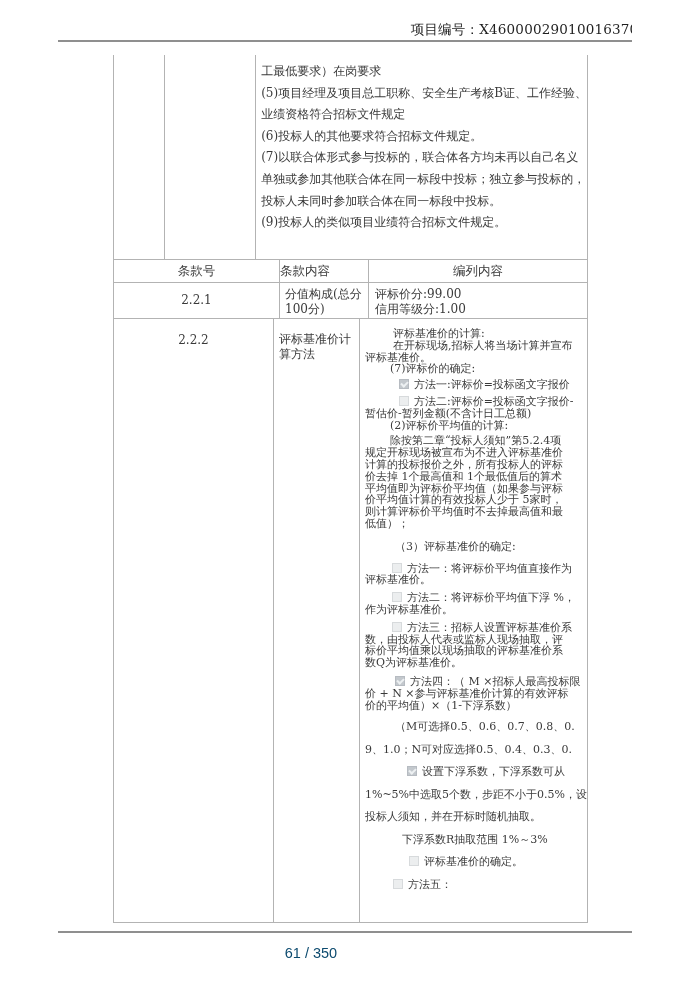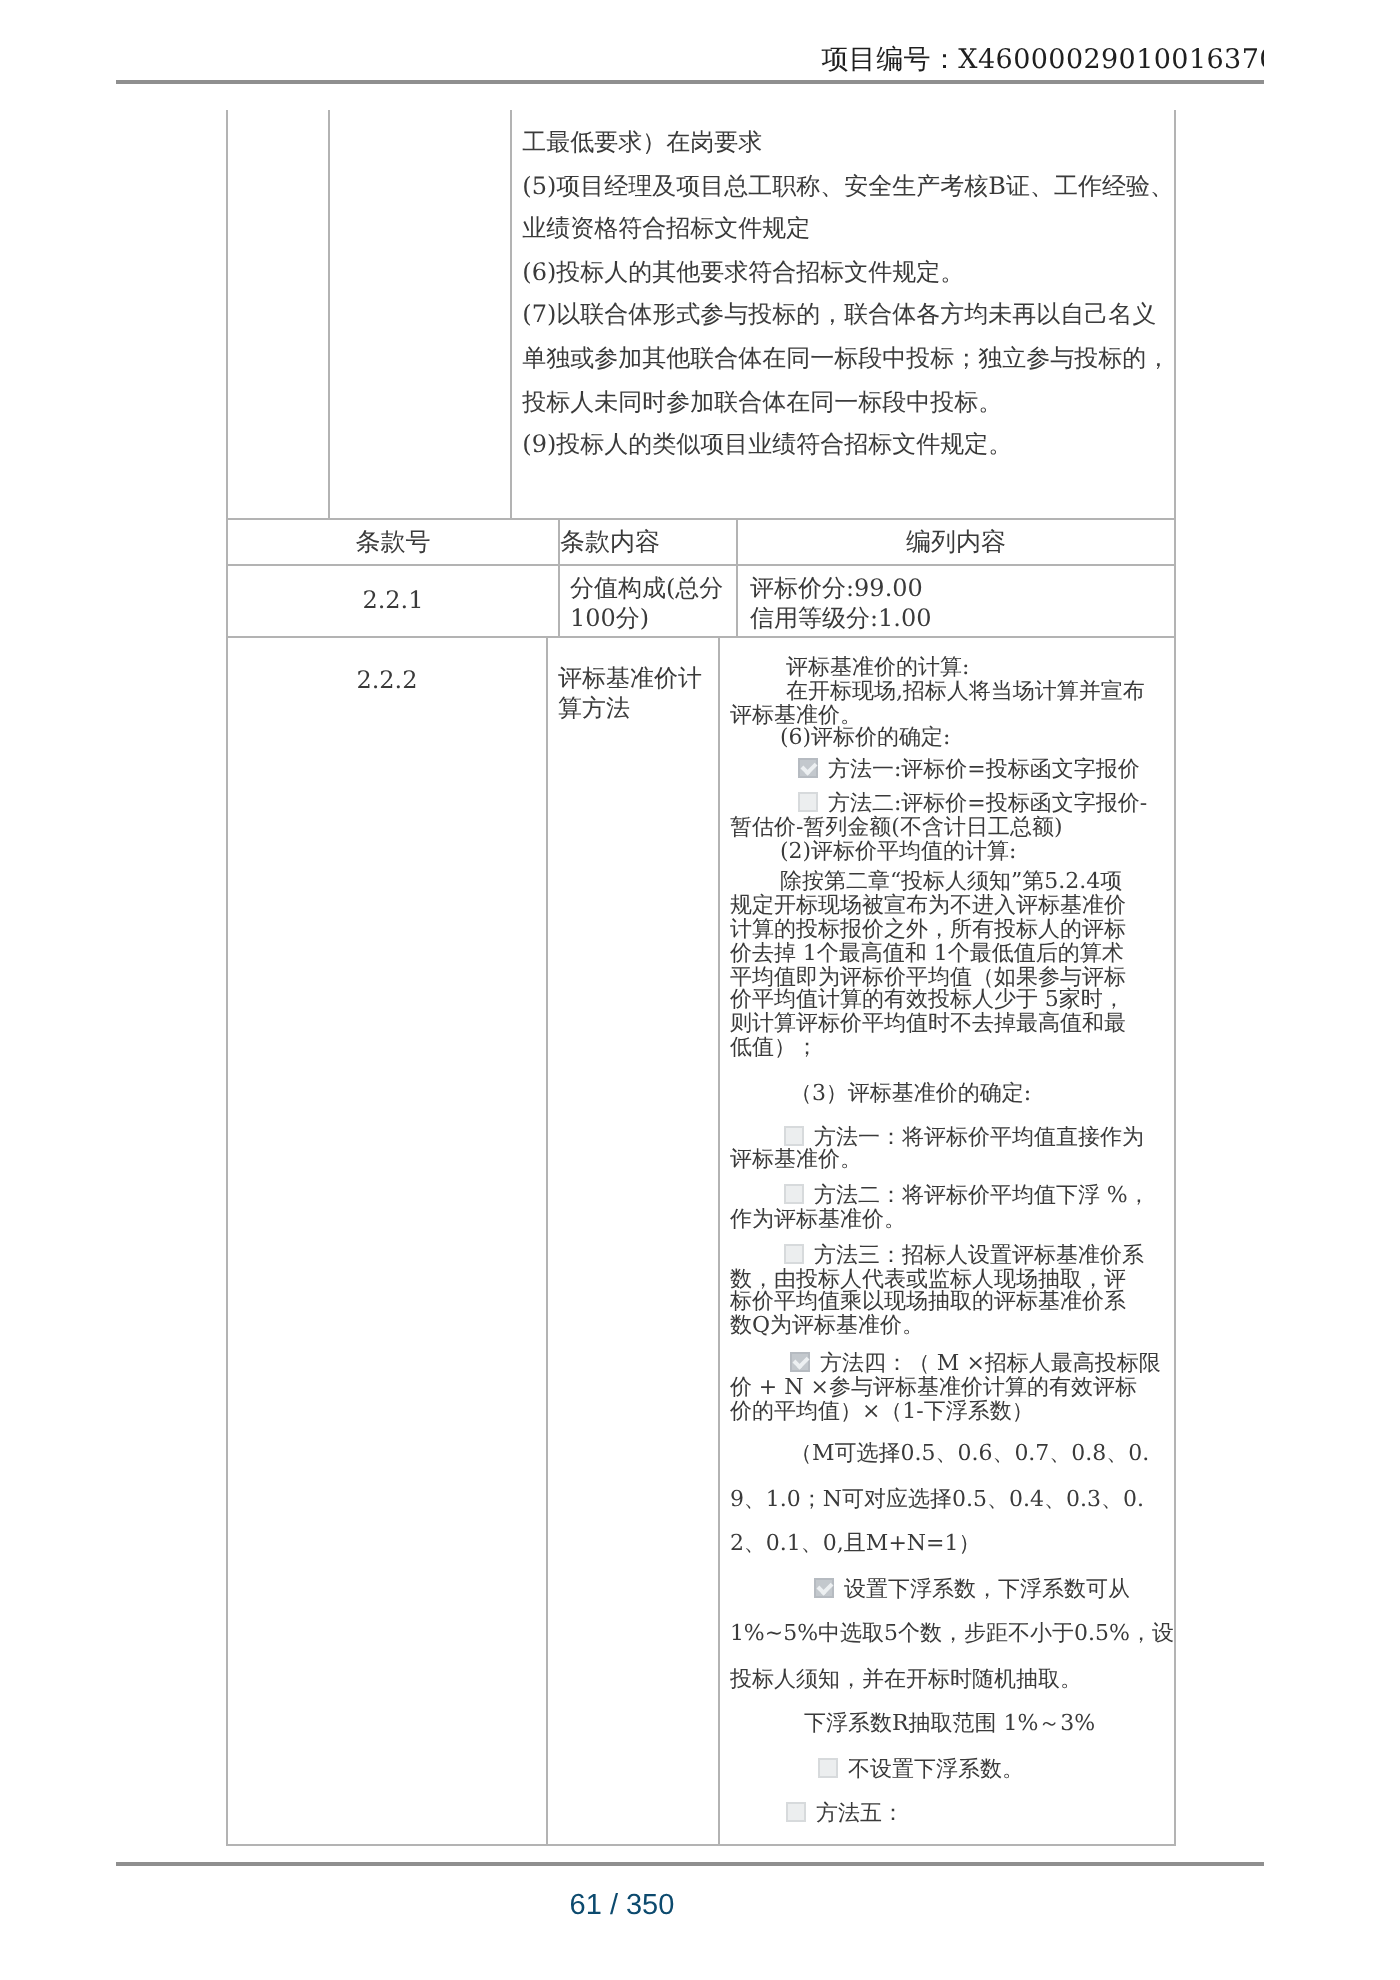--- a/index.html
+++ b/index.html
@@ -98,21 +98,21 @@
       <div class="c1">2.2.2</div>
       <div class="c2">
           <div class="line"><span>评标基准价计</span></div>
           <div class="line"><span>算方法</span></div>
         </div>
       <div class="c3">
         <div class="dense">
             <div class="line" style="padding-left: 28px;"><span>评标基准价的计算:</span></div>
             <div class="line" style="padding-left: 28px;"><span>在开标现场,招标人将当场计算并宣布</span></div>
             <div class="line"><span>评标基准价。</span></div>
-            <div class="line" style="padding-left: 25px;"><span>(6)评标价的确定:</span></div>
+            <div class="line" style="padding-left: 25px;"><span>(7)评标价的确定:</span></div>
             <div class="line" style="margin-top: 4px; padding-left: 34px;"><span class="cb checked"></span><span>方法一:评标价=投标函文字报价</span></div>
             <div class="line" style="margin-top: 5px; padding-left: 34px;"><span class="cb unchecked"></span><span>方法二:评标价=投标函文字报价-</span></div>
             <div class="line"><span>暂估价-暂列金额(不含计日工总额)</span></div>
             <div class="line" style="padding-left: 25px;"><span>(2)评标价平均值的计算:</span></div>
             <div class="line" style="margin-top: 4px; padding-left: 25px;"><span>除按第二章“投标人须知”第5.2.4项</span></div>
             <div class="line"><span>规定开标现场被宣布为不进入评标基准价</span></div>
             <div class="line"><span>计算的投标报价之外，所有投标人的评标</span></div>
             <div class="line"><span>价去掉 1个最高值和 1个最低值后的算术</span></div>
             <div class="line"><span>平均值即为评标价平均值（如果参与评标</span></div>
             <div class="line"><span>价平均值计算的有效投标人少于 5家时，</span></div>
@@ -127,26 +127,25 @@
             <div class="line"><span>数，由投标人代表或监标人现场抽取，评</span></div>
             <div class="line"><span>标价平均值乘以现场抽取的评标基准价系</span></div>
             <div class="line"><span>数Q为评标基准价。</span></div>
             <div class="line" style="margin-top: 7px; padding-left: 30px;"><span class="cb checked"></span><span>方法四：（ M ×招标人最高投标限</span></div>
             <div class="line"><span>价 + N ×参与评标基准价计算的有效评标</span></div>
             <div class="line"><span>价的平均值）×（1-下浮系数）</span></div>
           </div>
         <div class="loose">
             <div class="line" style="margin-top: 5px; padding-left: 30px;"><span>（M可选择0.5、0.6、0.7、0.8、0.</span></div>
             <div class="line"><span>9、1.0；N可对应选择0.5、0.4、0.3、0.</span></div>
-            <div class="line"><span>2、0.1、0,且M+N=1）</span></div>
             <div class="line" style="padding-left: 42px;"><span class="cb checked"></span><span>设置下浮系数，下浮系数可从</span></div>
             <div class="line"><span>1%~5%中选取5个数，步距不小于0.5%，设</span></div>
             <div class="line"><span>投标人须知，并在开标时随机抽取。</span></div>
             <div class="line" style="padding-left: 37px;"><span>下浮系数R抽取范围 1%～3%</span></div>
-            <div class="line" style="padding-left: 44px;"><span class="cb unchecked"></span><span>不设置下浮系数。</span></div>
+            <div class="line" style="padding-left: 44px;"><span class="cb unchecked"></span><span>评标基准价的确定。</span></div>
             <div class="line" style="padding-left: 28px;"><span class="cb unchecked"></span><span>方法五：</span></div>
           </div>
       </div>
     </div>
 
   </div>
 
   <div class="footer-rule"></div>
   <div class="page-number">61 / 350</div>
 

